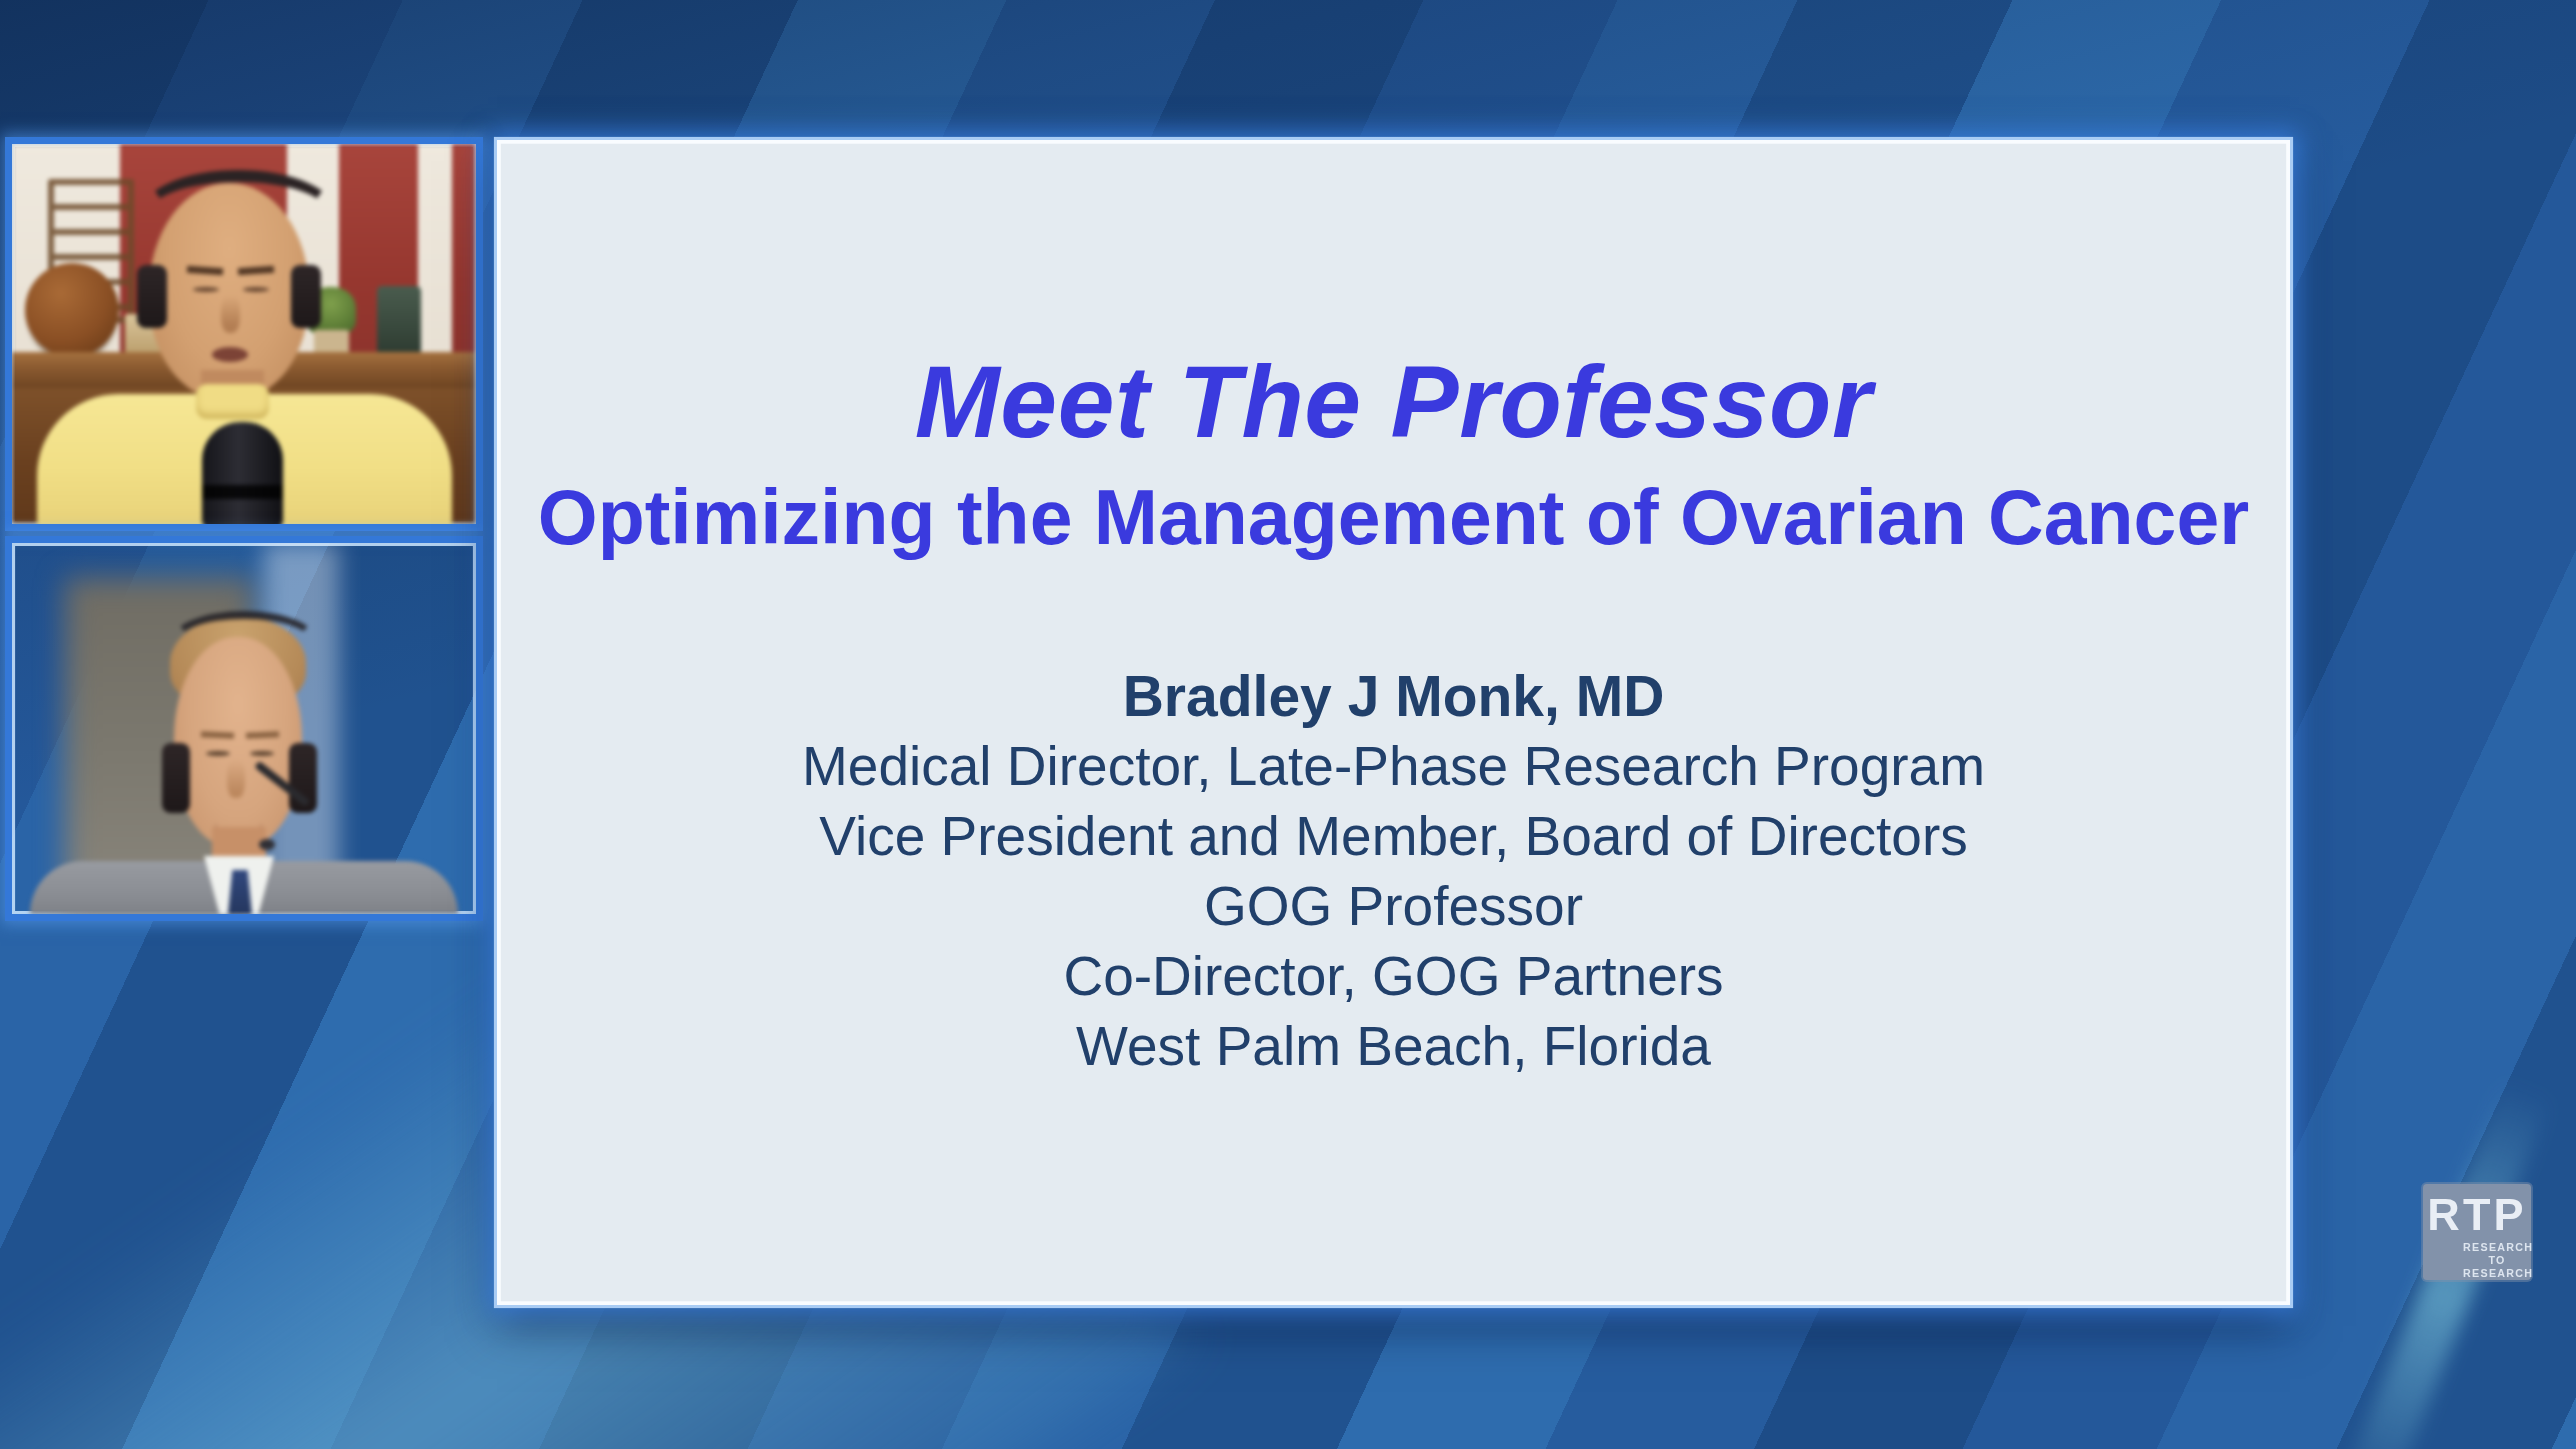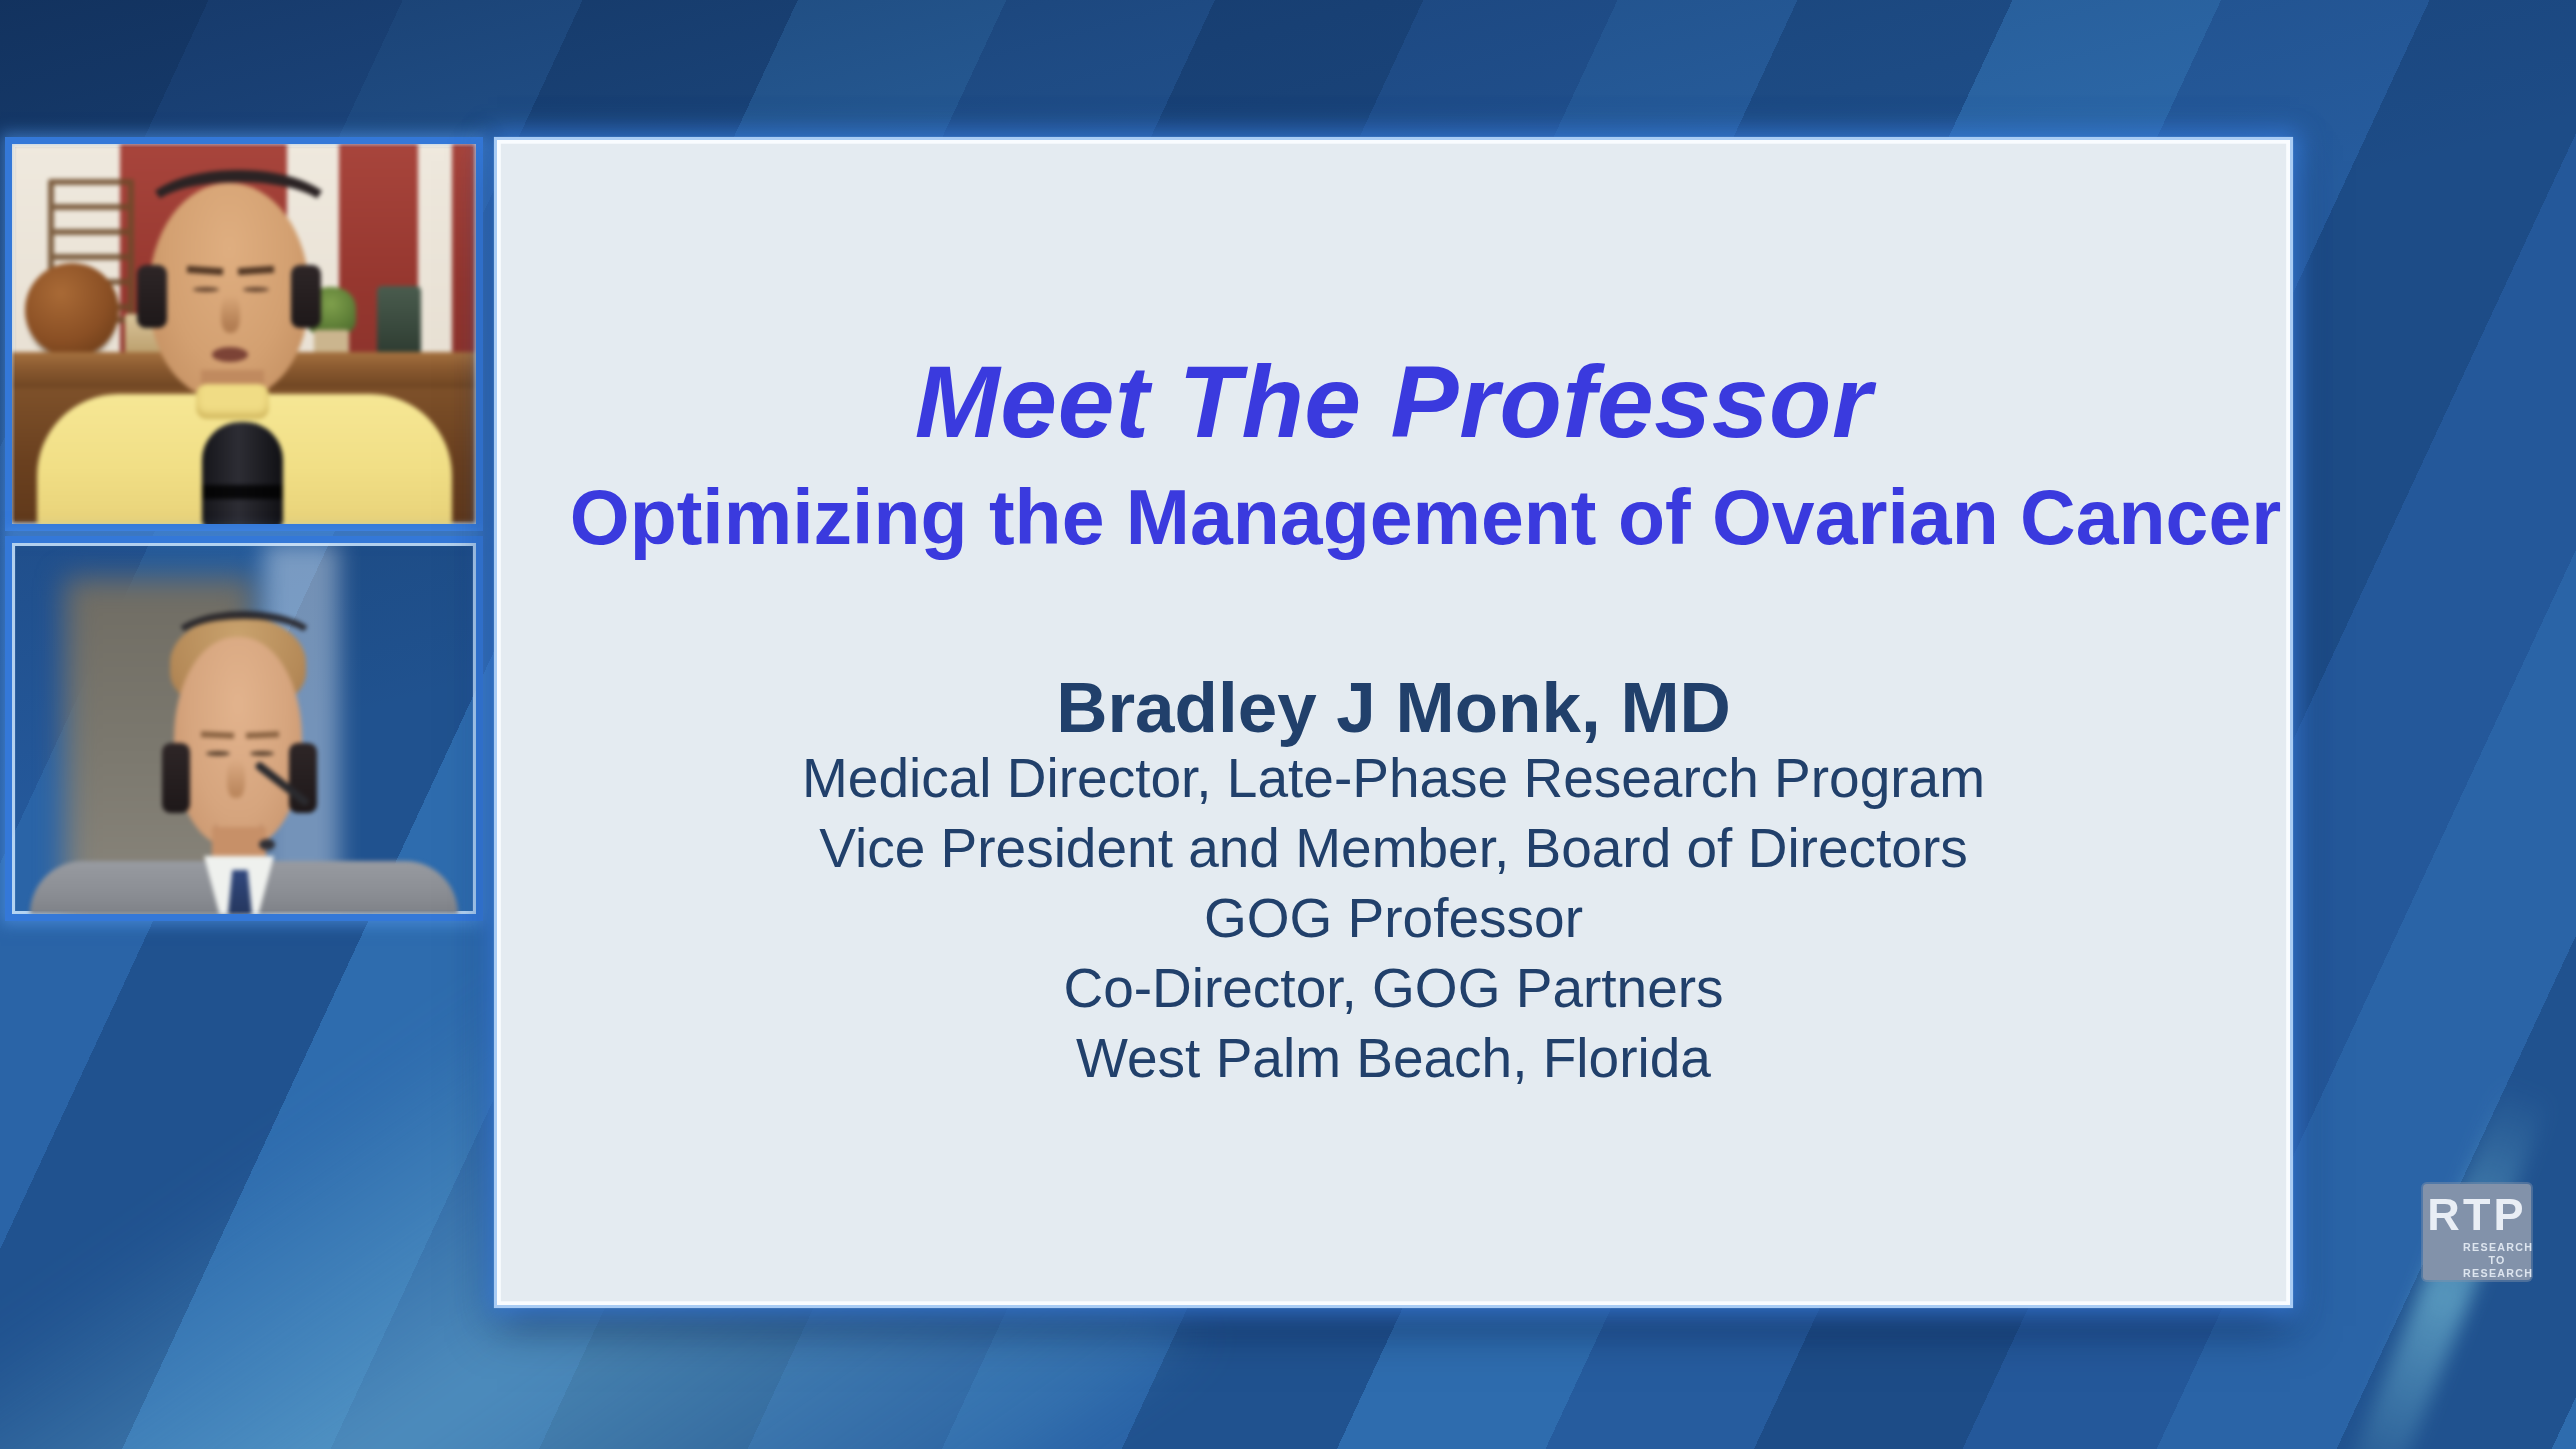--- a/index.html
+++ b/index.html
@@ -117,24 +117,24 @@
     clip-path:polygon(18% 0,82% 0,100% 100%,0 100%);}
 
   
   #slide{position:absolute;left:497px;top:140px;width:1793px;height:1165px;
     background:#e4ebf1;
     box-shadow:inset 0 0 0 3.8px rgba(250,253,255,.95),0 0 0 3.1px #a9ccf4,
       0 0 22.6px 8.8px rgba(58,128,225,.8),0 21.4px 44px rgba(8,22,55,.55);}
   #slide-title{position:absolute;top:206px;left:0;width:100%;text-align:center;
     font-style:italic;font-weight:bold;font-size:102px;line-height:1.1;color:#3a3ade;letter-spacing:0.6px;}
   #slide-subtitle{position:absolute;top:335px;left:0;width:100%;text-align:center;
-    font-weight:bold;font-size:77px;line-height:1.1;color:#3a3ade;letter-spacing:0px;padding-left:32px;}
+    font-weight:bold;font-size:77px;line-height:1.1;color:#3a3ade;letter-spacing:0px;}
   #speaker{position:absolute;top:521px;left:0;width:100%;text-align:center;
     font-size:55px;line-height:70px;color:#21406b;}
-  #speaker .nm{font-weight:bold;font-size:71px;margin-top:12px;}
+  #speaker .nm{font-weight:bold;font-size:57px;}
   #rtp{position:absolute;left:1926px;top:1044px;width:108px;height:96px;border-radius:3.8px;
     background:#8292aa;box-shadow:0 0 0 1.9px rgba(130,146,170,.45);text-align:center;color:#e9eef5;}
   #rtp .abbr{font-weight:bold;font-size:45px;line-height:53px;letter-spacing:3.1px;margin-top:3.8px;}
   #rtp .sm{font-weight:bold;font-size:10.7px;line-height:13.2px;letter-spacing:1.3px;color:#dde5ef;padding-left:40px;}
 </style>
 </head>
 <body>
 
 <div id="stage">
 

